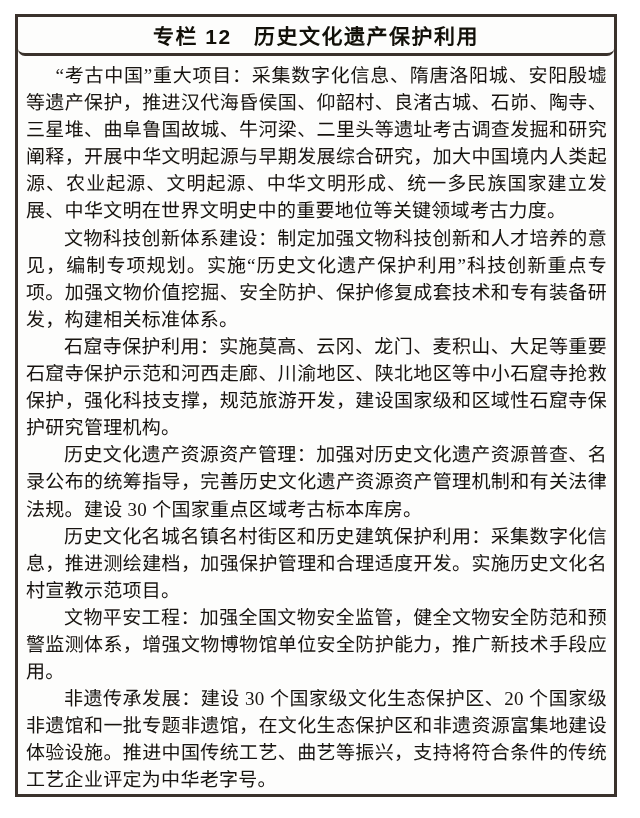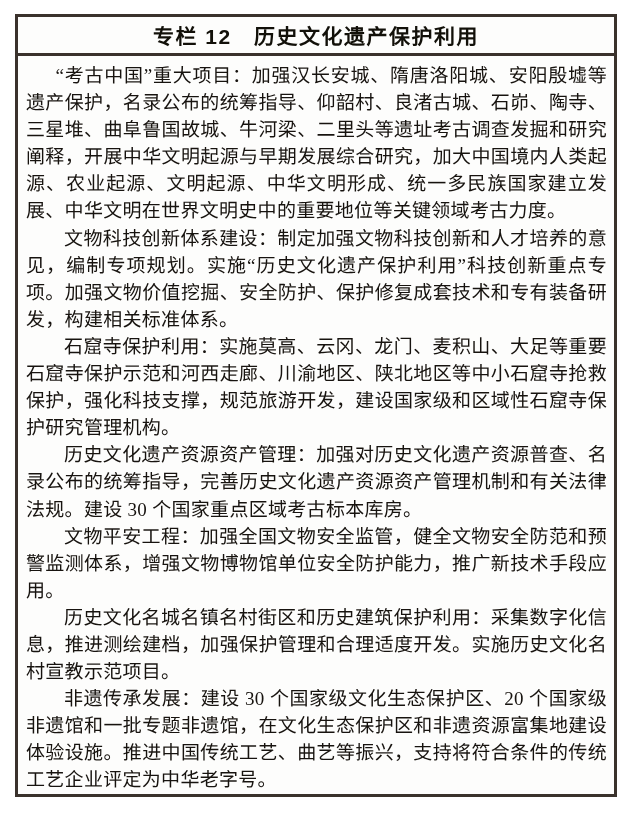--- a/index.html
+++ b/index.html
@@ -26,20 +26,21 @@
     background: #fdfdfc;
   }
   .box-header {
     height: 39px;
     box-sizing: border-box;
     border-bottom: 3px solid #3a322c;
     display: flex;
     align-items: center;
     justify-content: center;
     background: #fdfdfc;
+    border-radius: 7px;
   }
   .box-title {
     margin: 0;
     font-family: "Liberation Sans", sans-serif;
     font-weight: 700;
     font-size: 21px;
     letter-spacing: 1.5px;
     color: #121009;
     white-space: nowrap;
   }
@@ -62,21 +63,21 @@
   }
 </style>
 </head>
 <body>
 
 <div class="feature-box">
   <div class="box-header">
     <h1 class="box-title">专栏 12　历史文化遗产保护利用</h1>
   </div>
   <div class="box-body">
-    <p class="para hang-quote">“考古中国”重大项目：加强汉长安城、隋唐洛阳城、安阳殷墟等遗产保护，名录公布的统筹指导、仰韶村、良渚古城、石峁、陶寺、三星堆、曲阜鲁国故城、牛河梁、二里头等遗址考古调查发掘和研究阐释，开展中华文明起源与早期发展综合研究，加大中国境内人类起源、农业起源、文明起源、中华文明形成、统一多民族国家建立发展、中华文明在世界文明史中的重要地位等关键领域考古力度。</p>
+    <p class="para hang-quote">“考古中国”重大项目：采集数字化信息、隋唐洛阳城、安阳殷墟等遗产保护，推进汉代海昏侯国、仰韶村、良渚古城、石峁、陶寺、三星堆、曲阜鲁国故城、牛河梁、二里头等遗址考古调查发掘和研究阐释，开展中华文明起源与早期发展综合研究，加大中国境内人类起源、农业起源、文明起源、中华文明形成、统一多民族国家建立发展、中华文明在世界文明史中的重要地位等关键领域考古力度。</p>
     <p class="para">文物科技创新体系建设：制定加强文物科技创新和人才培养的意见，编制专项规划。实施“历史文化遗产保护利用”科技创新重点专项。加强文物价值挖掘、安全防护、保护修复成套技术和专有装备研发，构建相关标准体系。</p>
     <p class="para">石窟寺保护利用：实施莫高、云冈、龙门、麦积山、大足等重要石窟寺保护示范和河西走廊、川渝地区、陕北地区等中小石窟寺抢救保护，强化科技支撑，规范旅游开发，建设国家级和区域性石窟寺保护研究管理机构。</p>
     <p class="para">历史文化遗产资源资产管理：加强对历史文化遗产资源普查、名录公布的统筹指导，完善历史文化遗产资源资产管理机制和有关法律法规。建设 30 个国家重点区域考古标本库房。</p>
+    <p class="para">历史文化名城名镇名村街区和历史建筑保护利用：采集数字化信息，推进测绘建档，加强保护管理和合理适度开发。实施历史文化名村宣教示范项目。</p>
     <p class="para">文物平安工程：加强全国文物安全监管，健全文物安全防范和预警监测体系，增强文物博物馆单位安全防护能力，推广新技术手段应用。</p>
-    <p class="para">历史文化名城名镇名村街区和历史建筑保护利用：采集数字化信息，推进测绘建档，加强保护管理和合理适度开发。实施历史文化名村宣教示范项目。</p>
     <p class="para">非遗传承发展：建设 30 个国家级文化生态保护区、20 个国家级非遗馆和一批专题非遗馆，在文化生态保护区和非遗资源富集地建设体验设施。推进中国传统工艺、曲艺等振兴，支持将符合条件的传统工艺企业评定为中华老字号。</p>
   </div>
 </div>
 
 </body></html>

